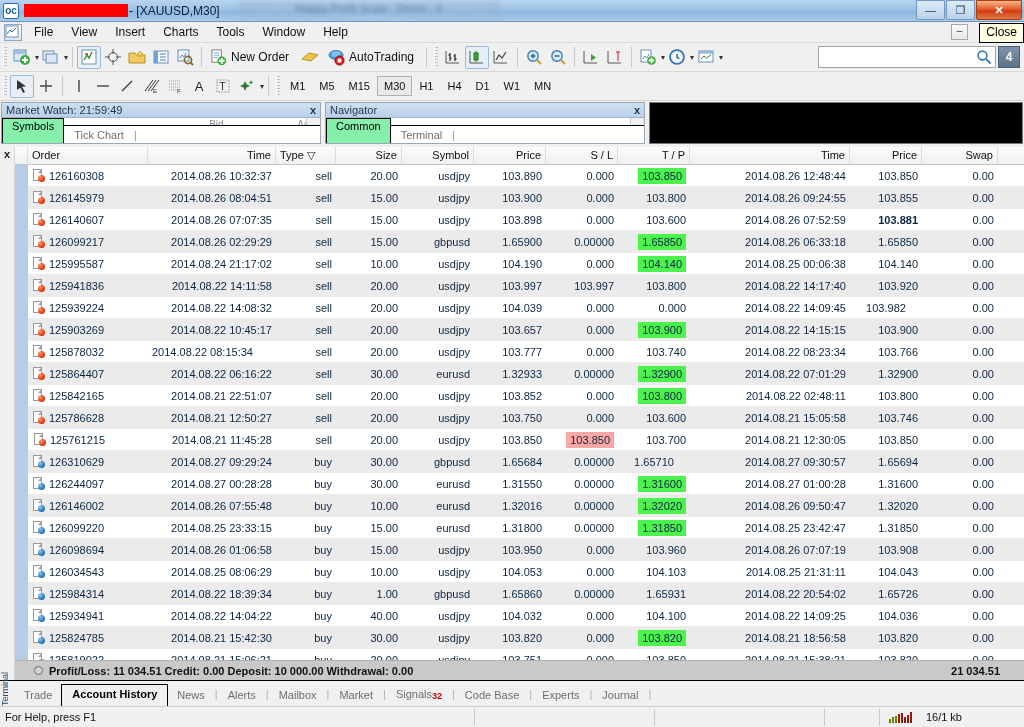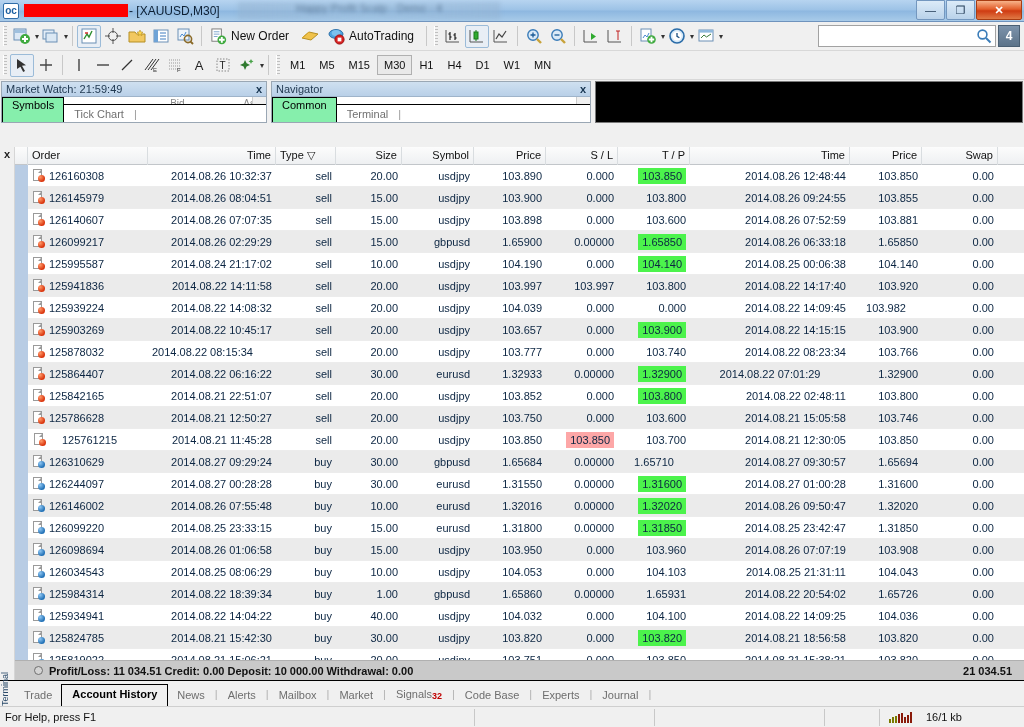--- a/index.html
+++ b/index.html
@@ -117,21 +117,21 @@
   .badge4 {
     width: 22px; height: 22px; margin-left: 2px;
     background: linear-gradient(#7c93ab,#5c7389); color: #fff;
     font-size: 12px; font-weight: bold; text-align: center; line-height: 20px;
     border: 1px solid #4a5f73;
   }
 
   
   .panelrow { height: 43px; display: flex; background: #f0f0f0; position: relative; }
   .panel { border: 1px solid #9aa7b4; background: #fff; display: flex; flex-direction: column; }
-  .panel-mw { width: 266px; margin: 1px 0 0 1px; }
+  .panel-mw { width: 320px; margin: 1px 0 0 1px; }
   .panel-nav { width: 320px; margin: 1px 0 0 4px; }
   .panel-title {
     height: 15px; background: linear-gradient(to bottom,#cfe0f0,#b9d0e8);
     border-bottom: 1px solid #9fb4ca;
     display: flex; align-items: center; justify-content: space-between;
     padding: 0 4px; font-size: 11px; color: #223a52;
   }
   .panel-x { font-weight: bold; font-size: 11px; color: #16334f; }
   .panel-body { flex: 1; position: relative; overflow: hidden; background: #fff; }
   .ghost-hdr {
@@ -216,21 +216,21 @@
 
   .sumrow {
     display: flex; align-items: center; height: 20px;
     background: #c9c9c9; border-top: 1px solid #b0b0b0;
     font-size: 11px; font-weight: bold; color: #111;
   }
   .sum-bullet {
     width: 9px; height: 9px; border: 1px solid #6f6f6f; border-radius: 50%;
     margin: 0 6px 0 19px; background: #d4d4d4;
   }
-  .sum-total { margin-left: auto; padding-right: 12px; }
+  .sum-total { margin-left: auto; padding-right: 24px; }
 
   
   .bottomtabs {
     position: absolute; left: 0; right: 0; bottom: 21px; height: 26px;
     background: #f0f0f0; display: flex; align-items: flex-end;
     border-top: 1px solid #000;
   }
   .btab-vlabel {
     writing-mode: vertical-rl; transform: rotate(180deg);
     font-size: 9px; color: #2a4a6a; width: 15px; text-align: center;
@@ -273,20 +273,37 @@
       <span class="tb-redact"></span><span>- [XAUUSD,M30]</span>
     </div>
     <div class="tb-blur">Happy Profit Scalp - Demo - 4</div>
     <div class="wincontrols">
       <div class="wc">—</div>
       <div class="wc">❐</div>
       <div class="wc close">✕</div>
     </div>
   </div>
 
+  <div class="menubar">
+    <div class="menu-app-icon">
+      <svg width="14" height="13" viewBox="0 0 14 13">
+          <rect x="1" y="1" width="12" height="11" fill="#fff" stroke="#6b8fb5"></rect>
+          <path d="M2 9 L5 5 L7 7 L11 3" stroke="#2f6ca8" fill="none" stroke-width="1"></path>
+        </svg>
+    </div>
+    <div class="menuitem">File</div>
+    <div class="menuitem">View</div>
+    <div class="menuitem">Insert</div>
+    <div class="menuitem">Charts</div>
+    <div class="menuitem">Tools</div>
+    <div class="menuitem">Window</div>
+    <div class="menuitem">Help</div>
+    <div class="menu-min">–</div>
+    <div class="tooltip-close">Close</div>
+  </div>
 
   <div class="toolbar">
     <div class="grip"></div>
 
     <div class="tbtn">
       <svg width="18" height="18" viewBox="0 0 18 18">
           <rect x="1" y="2" width="12" height="11" fill="#dce8f5" stroke="#6b8fb5"></rect>
           <rect x="2" y="3" width="10" height="3" fill="#9fc0de"></rect>
           <circle cx="12" cy="12" r="5" fill="#3faa3f"></circle>
           <path d="M12 9v6M9 12h6" stroke="#fff" stroke-width="2"></path>
@@ -650,21 +667,21 @@
                 <span>126140607</span>
               </div>
               <div class="cell" style="flex: 0 0 128px; text-align: right;">2014.08.26 07:07:35</div>
               <div class="cell" style="flex: 0 0 60px; text-align: right;">sell</div>
               <div class="cell" style="flex: 0 0 66px; text-align: right;">15.00</div>
               <div class="cell" style="flex: 0 0 72px; text-align: right;">usdjpy</div>
               <div class="cell" style="flex: 0 0 72px; text-align: right;">103.898</div>
               <div class="cell" style="flex: 0 0 72px; text-align: right;">0.000</div>
               <div class="cell" style="flex: 0 0 72px; text-align: right;">103.600</div>
               <div class="cell" style="flex: 0 0 160px; text-align: right;">2014.08.26 07:52:59</div>
-              <div class="cell" style="flex: 0 0 72px; text-align: right;">103.881</div>
+              <div class="cell" style="flex: 0 0 72px; text-align: right; font-weight: bold;">103.881</div>
               <div class="cell" style="flex: 0 0 76px; text-align: right;">0.00</div>
               <div class="cell" style="flex: 0 0 76px; text-align: right;">245.47</div>
             </div>
             <div class="trow alt">
               <div class="mark"></div>
               <div class="cell" style="flex: 0 0 120px; text-align: left; display: flex; align-items: center; padding: 0px;">
                 <span class="ordericon">
                   <span class="pg"></span>
                   <span class="dot sell"></span>
                 </span>
@@ -796,21 +813,21 @@
                 </span>
                 <span>125864407</span>
               </div>
               <div class="cell" style="flex: 0 0 128px; text-align: right;">2014.08.22 06:16:22</div>
               <div class="cell" style="flex: 0 0 60px; text-align: right;">sell</div>
               <div class="cell" style="flex: 0 0 66px; text-align: right;">30.00</div>
               <div class="cell" style="flex: 0 0 72px; text-align: right;">eurusd</div>
               <div class="cell" style="flex: 0 0 72px; text-align: right;">1.32933</div>
               <div class="cell" style="flex: 0 0 72px; text-align: right;">0.00000</div>
               <div class="cell" style="flex: 0 0 72px; text-align: right;"><span class="hl-green" style="padding: 2px 4px;">1.32900</span></div>
-              <div class="cell" style="flex: 0 0 160px; text-align: center;">2014.08.22 07:01:29</div>
+              <div class="cell" style="flex: 0 0 160px; text-align: right;">2014.08.22 07:01:29</div>
               <div class="cell" style="flex: 0 0 72px; text-align: right;">1.32900</div>
               <div class="cell" style="flex: 0 0 76px; text-align: right;">0.00</div>
               <div class="cell" style="flex: 0 0 76px; text-align: right;">990.00</div>
             </div>
             <div class="trow">
               <div class="mark"></div>
               <div class="cell" style="flex: 0 0 120px; text-align: left; display: flex; align-items: center; padding: 0px;">
                 <span class="ordericon">
                   <span class="pg"></span>
                   <span class="dot sell"></span>
@@ -845,21 +862,21 @@
               <div class="cell" style="flex: 0 0 72px; text-align: right;">103.750</div>
               <div class="cell" style="flex: 0 0 72px; text-align: right;">0.000</div>
               <div class="cell" style="flex: 0 0 72px; text-align: right;">103.600</div>
               <div class="cell" style="flex: 0 0 160px; text-align: right;">2014.08.21 15:05:58</div>
               <div class="cell" style="flex: 0 0 72px; text-align: right;">103.746</div>
               <div class="cell" style="flex: 0 0 76px; text-align: right;">0.00</div>
               <div class="cell" style="flex: 0 0 76px; text-align: right;">77.11</div>
             </div>
             <div class="trow">
               <div class="mark"></div>
-              <div class="cell" style="flex: 0 0 120px; text-align: left; display: flex; align-items: center; padding: 1px; gap: 12px;">
+              <div class="cell" style="flex: 0 0 120px; text-align: left; display: flex; align-items: center; padding: 1px;">
                 <span class="ordericon">
                   <span class="pg"></span>
                   <span class="dot sell"></span>
                 </span>
                 <span>125761215</span>
               </div>
               <div class="cell" style="flex: 0 0 128px; text-align: right;">2014.08.21 11:45:28</div>
               <div class="cell" style="flex: 0 0 60px; text-align: right;">sell</div>
               <div class="cell" style="flex: 0 0 66px; text-align: right;">20.00</div>
               <div class="cell" style="flex: 0 0 72px; text-align: right;">usdjpy</div>

